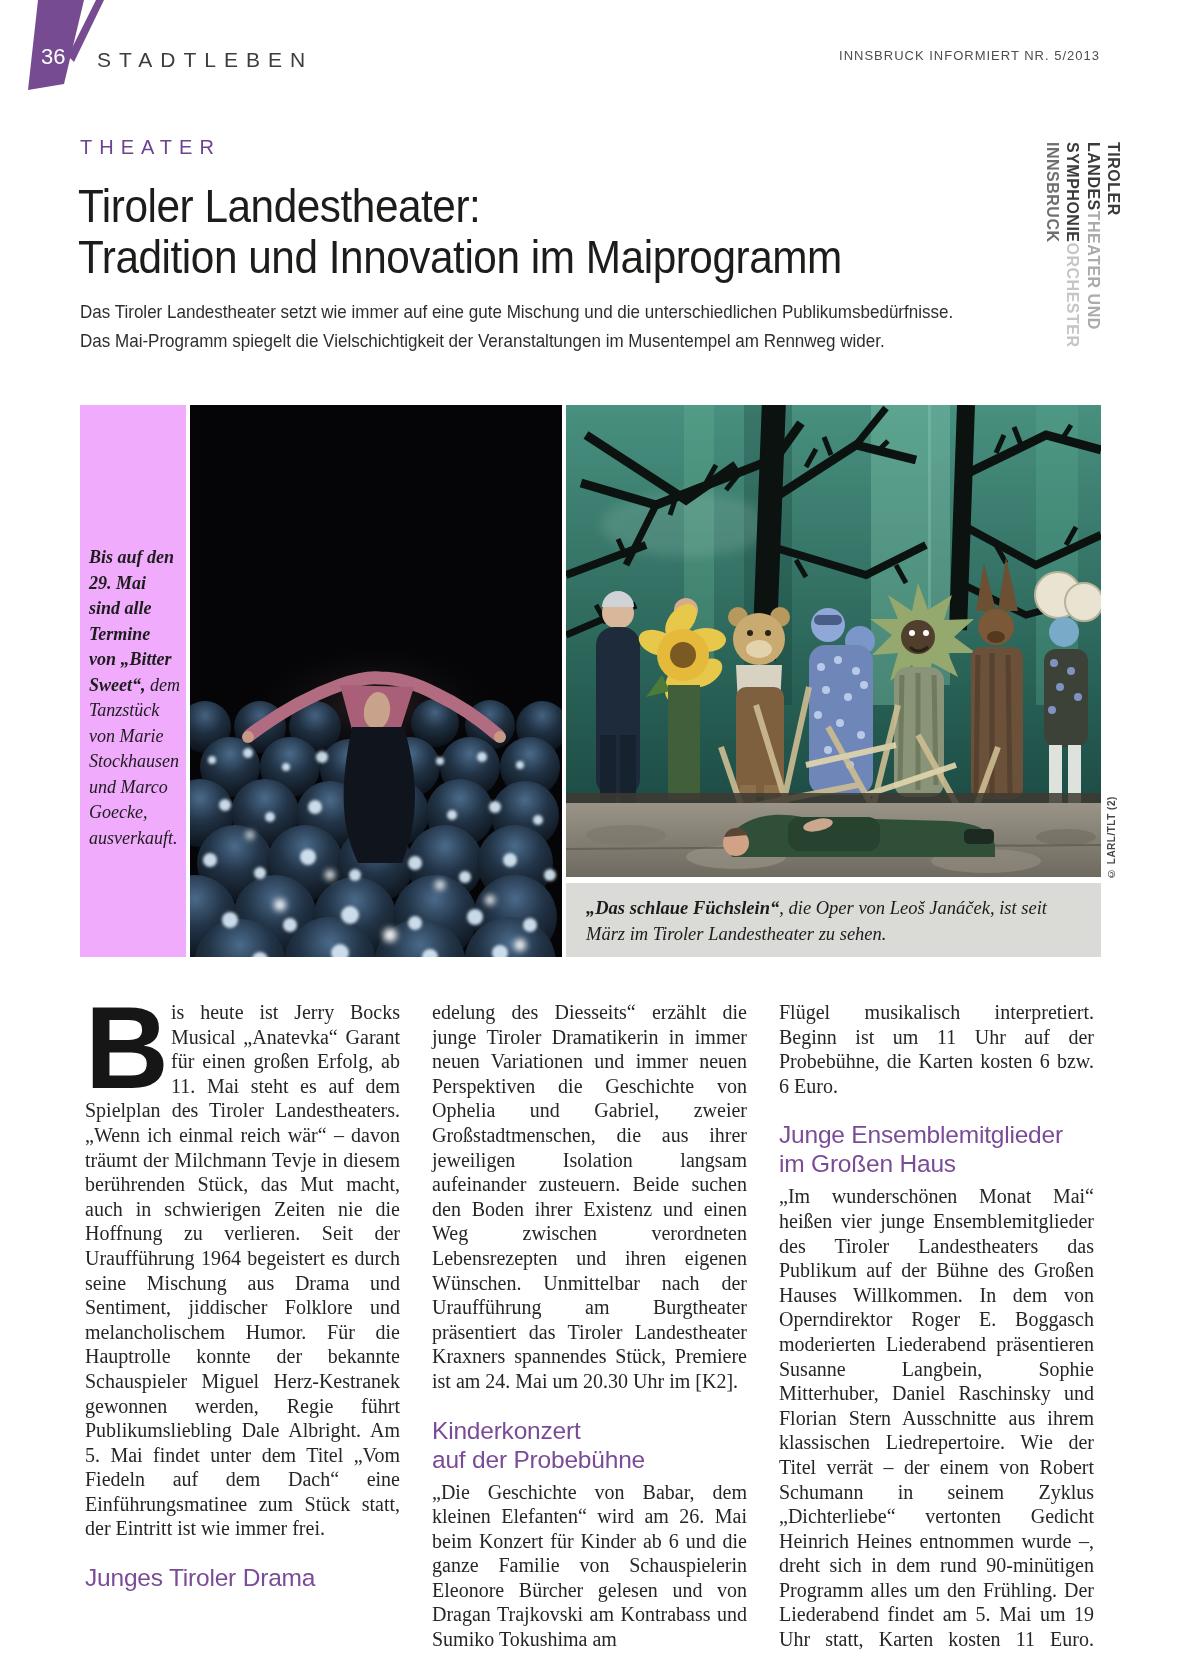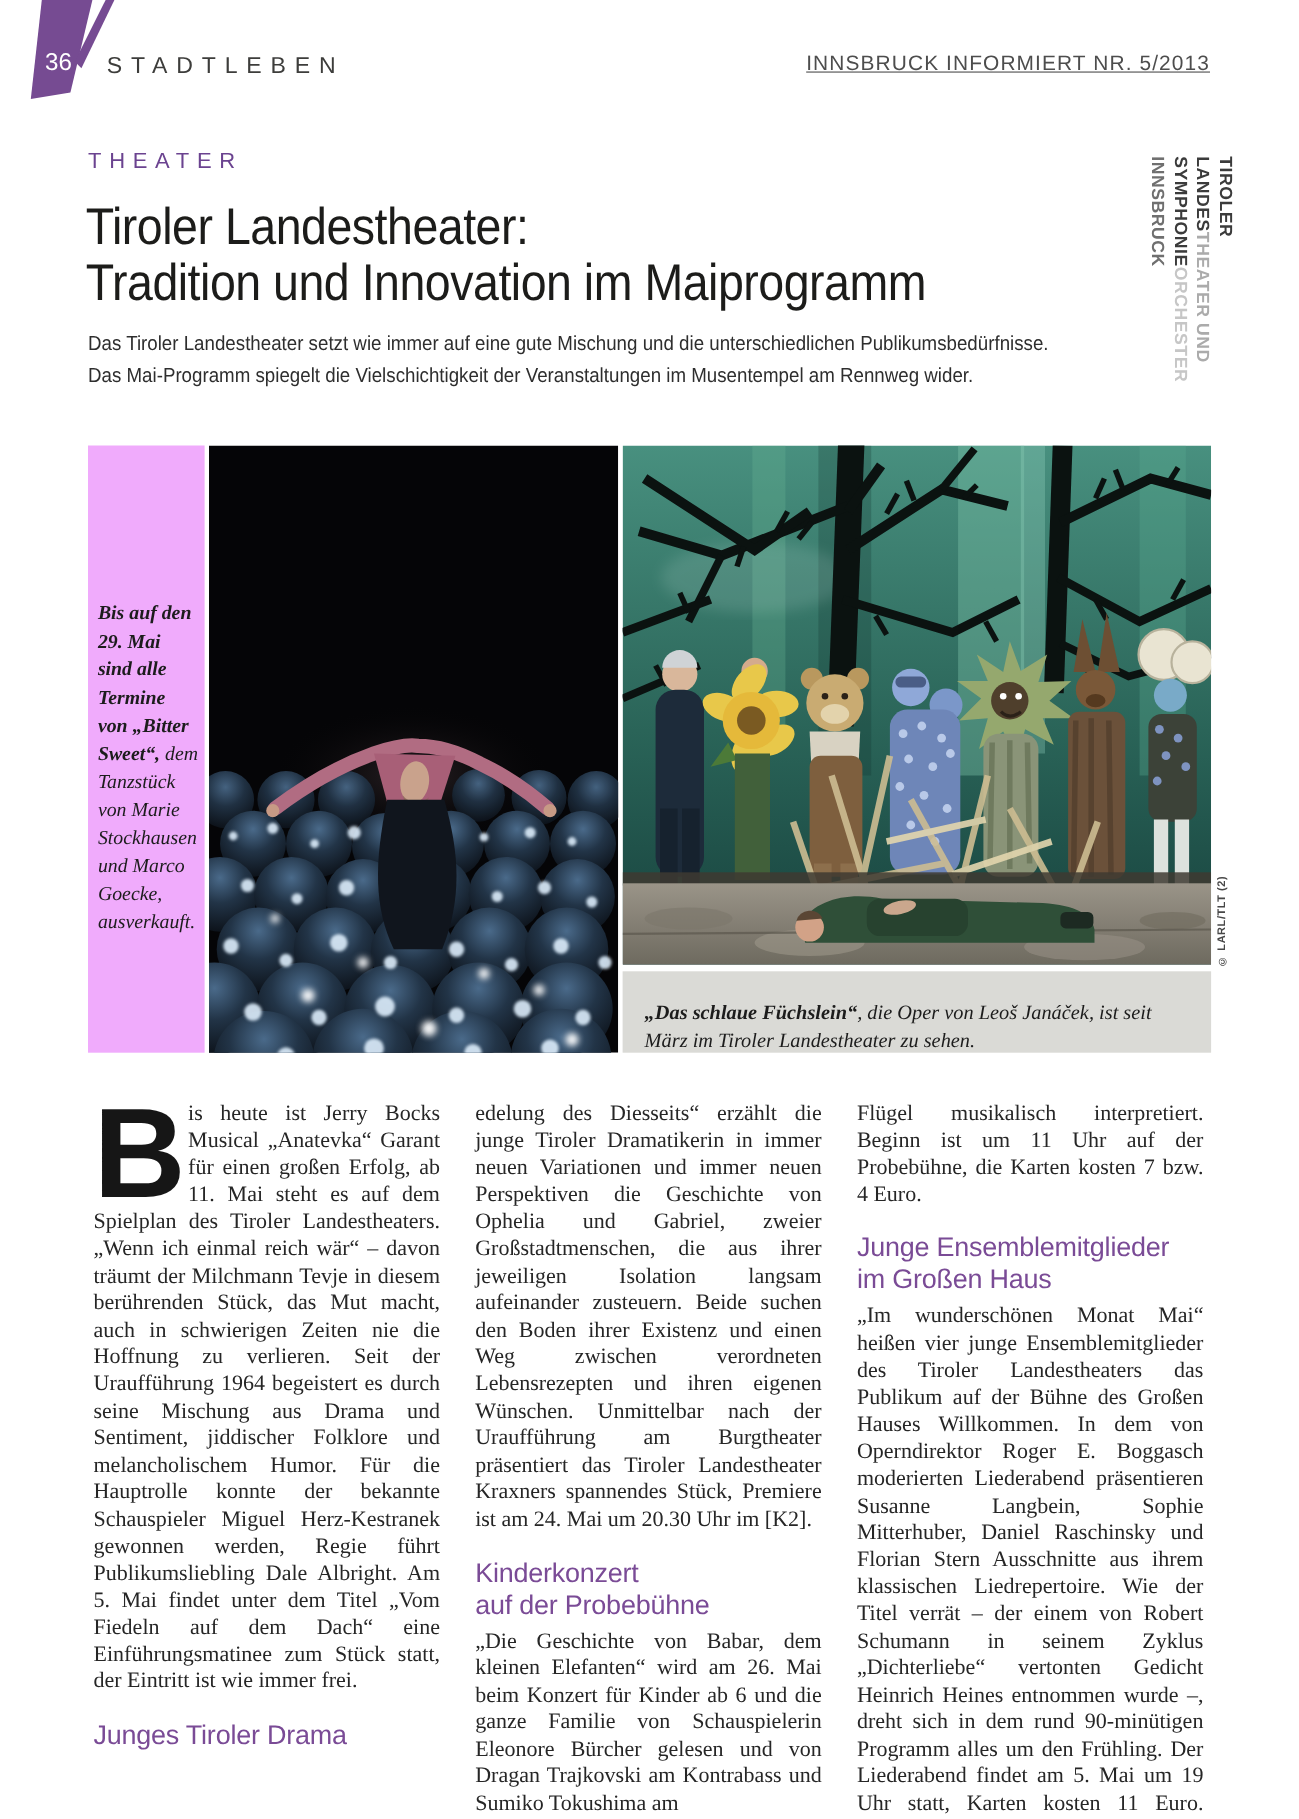--- a/index.html
+++ b/index.html
@@ -4,21 +4,21 @@
 <style>
   html,body{margin:0;padding:0;background:#ffffff;}
   .page{position:relative;width:1181px;height:1654px;background:#ffffff;overflow:hidden;
         font-family:"Liberation Serif",serif;color:#262626;}
 
   
   .hdr-badge{position:absolute;left:0;top:0;width:140px;height:110px;}
   .section-title{position:absolute;left:97px;top:48px;font-family:"Liberation Sans",sans-serif;
         font-size:21px;letter-spacing:8px;color:#3d3d3b;}
   .issue-label{position:absolute;right:81px;top:48px;font-family:"Liberation Sans",sans-serif;
-        font-size:19px;letter-spacing:1px;color:#4d4d4d;text-decoration:underline;}
+        font-size:13px;letter-spacing:1px;color:#4d4d4d;}
 
   
   .kicker{position:absolute;left:80px;top:136px;font-family:"Liberation Sans",sans-serif;
         font-size:20px;letter-spacing:7px;color:#6b4390;text-align:center;}
   .headline{position:absolute;left:78px;top:180px;font-family:"Liberation Sans",sans-serif;
         font-size:47px;line-height:51px;color:#1c1c1a;transform:scaleX(.90);transform-origin:left top;
         letter-spacing:-.5px;white-space:nowrap;}
   .vlogo{position:absolute;left:1041px;top:142px;height:180px;writing-mode:vertical-rl;
         font-family:"Liberation Sans",sans-serif;font-weight:bold;font-size:16px;line-height:20.5px;
         letter-spacing:.5px;white-space:nowrap;}
@@ -29,21 +29,21 @@
 
   
   .media{position:absolute;left:80px;top:405px;width:1021px;height:552px;}
   .cap-left{position:absolute;left:0;top:0;width:106px;height:552px;background:#f0abfc;
         box-sizing:border-box;padding:140px 6px 0 9px;font-style:italic;font-size:18px;
         line-height:25.5px;color:#1c1c1c;}
   .cap-left b{font-weight:bold;}
   .photoL{position:absolute;left:110px;top:0;width:372px;height:552px;display:block;}
   .photoR{position:absolute;left:486px;top:0;width:535px;height:472px;display:block;}
   .cap-right{position:absolute;left:486px;top:478px;width:535px;height:74px;background:#dadad6;
-        box-sizing:border-box;padding:25px 18px 0 20px;font-style:italic;font-size:18.5px;
+        box-sizing:border-box;padding:12px 18px 0 20px;font-style:italic;font-size:18.5px;
         line-height:26px;color:#1c1c1c;}
   .cap-right b{font-weight:bold;}
   .credit{position:absolute;left:1026px;top:292px;height:182px;writing-mode:vertical-rl;
         transform:rotate(180deg);font-family:"Liberation Sans",sans-serif;font-weight:bold;
         font-size:10px;letter-spacing:.5px;color:#474747;white-space:nowrap;}
 
   
   .columns{position:absolute;left:85px;top:1000px;width:1010px;display:flex;gap:32px;}
   .col{width:315px;}
   .col p{margin:0 0 0 0;font-size:20px;line-height:24.6px;text-align:justify;color:#262626;}
@@ -378,20 +378,20 @@
         <p><span class="dropcap">B</span>is heute ist Jerry Bocks Musical „Anatevka“ Garant für einen großen Erfolg, ab 11. Mai steht es auf dem Spielplan des Tiroler Landestheaters. „Wenn ich einmal reich wär“ – davon träumt der Milchmann Tevje in diesem berührenden Stück, das Mut macht, auch in schwierigen Zeiten nie die Hoffnung zu verlieren. Seit der Uraufführung 1964 begeistert es durch seine Mischung aus Drama und Sentiment, jiddischer Folklore und melancholischem Humor. Für die Hauptrolle konnte der bekannte Schauspieler Miguel Herz-Kestranek gewonnen werden, Regie führt Publikumsliebling Dale Albright. Am 5. Mai findet unter dem Titel „Vom Fiedeln auf dem Dach“ eine Einführungsmatinee zum Stück statt, der Eintritt ist wie immer frei.</p>
         <h3>Junges Tiroler Drama</h3>
       </div>
       <div class="col">
         <p>edelung des Diesseits“ erzählt die junge Tiroler Dramatikerin in immer neuen Variationen und immer neuen Perspektiven die Geschichte von Ophelia und Gabriel, zweier Großstadtmenschen, die aus ihrer jeweiligen Isolation langsam aufeinander zusteuern. Beide suchen den Boden ihrer Existenz und einen Weg zwischen verordneten Lebensrezepten und ihren eigenen Wünschen. Unmittelbar nach der Uraufführung am Burgtheater präsentiert das Tiroler Landestheater Kraxners spannendes Stück, Premiere ist am 24. Mai um 20.30 Uhr im [K2].</p>
         <h3>Kinderkonzert
 auf der Probebühne</h3>
         <p>„Die Geschichte von Babar, dem kleinen Elefanten“ wird am 26. Mai beim Konzert für Kinder ab 6 und die ganze Familie von Schauspielerin Eleonore Bürcher gelesen und von Dragan Trajkovski am Kontrabass und Sumiko Tokushima am</p>
       </div>
       <div class="col">
-        <p>Flügel musikalisch interpretiert. Beginn ist um 11 Uhr auf der Probebühne, die Karten kosten 7 bzw. 4 Euro.</p>
+        <p>Flügel musikalisch interpretiert. Beginn ist um 11 Uhr auf der Probebühne, die Karten kosten 6 bzw. 6 Euro.</p>
         <h3>Junge Ensemblemitglieder
 im Großen Haus</h3>
         <p>„Im wunderschönen Monat Mai“ heißen vier junge Ensemblemitglieder des Tiroler Landestheaters das Publikum auf der Bühne des Großen Hauses Willkommen. In dem von Operndirektor Roger E. Boggasch moderierten Liederabend präsentieren Susanne Langbein, Sophie Mitterhuber, Daniel Raschinsky und Florian Stern Ausschnitte aus ihrem klassischen Liedrepertoire. Wie der Titel verrät – der einem von Robert Schumann in seinem Zyklus „Dichterliebe“ vertonten Gedicht Heinrich Heines entnommen wurde –, dreht sich in dem rund 90-minütigen Programm alles um den Frühling. Der Liederabend findet am 5. Mai um 19 Uhr statt, Karten kosten 11 Euro. <span class="sig">KR</span><span class="endsq"></span></p>
       </div>
     </div>
 
 </div>
 
 </body></html>

